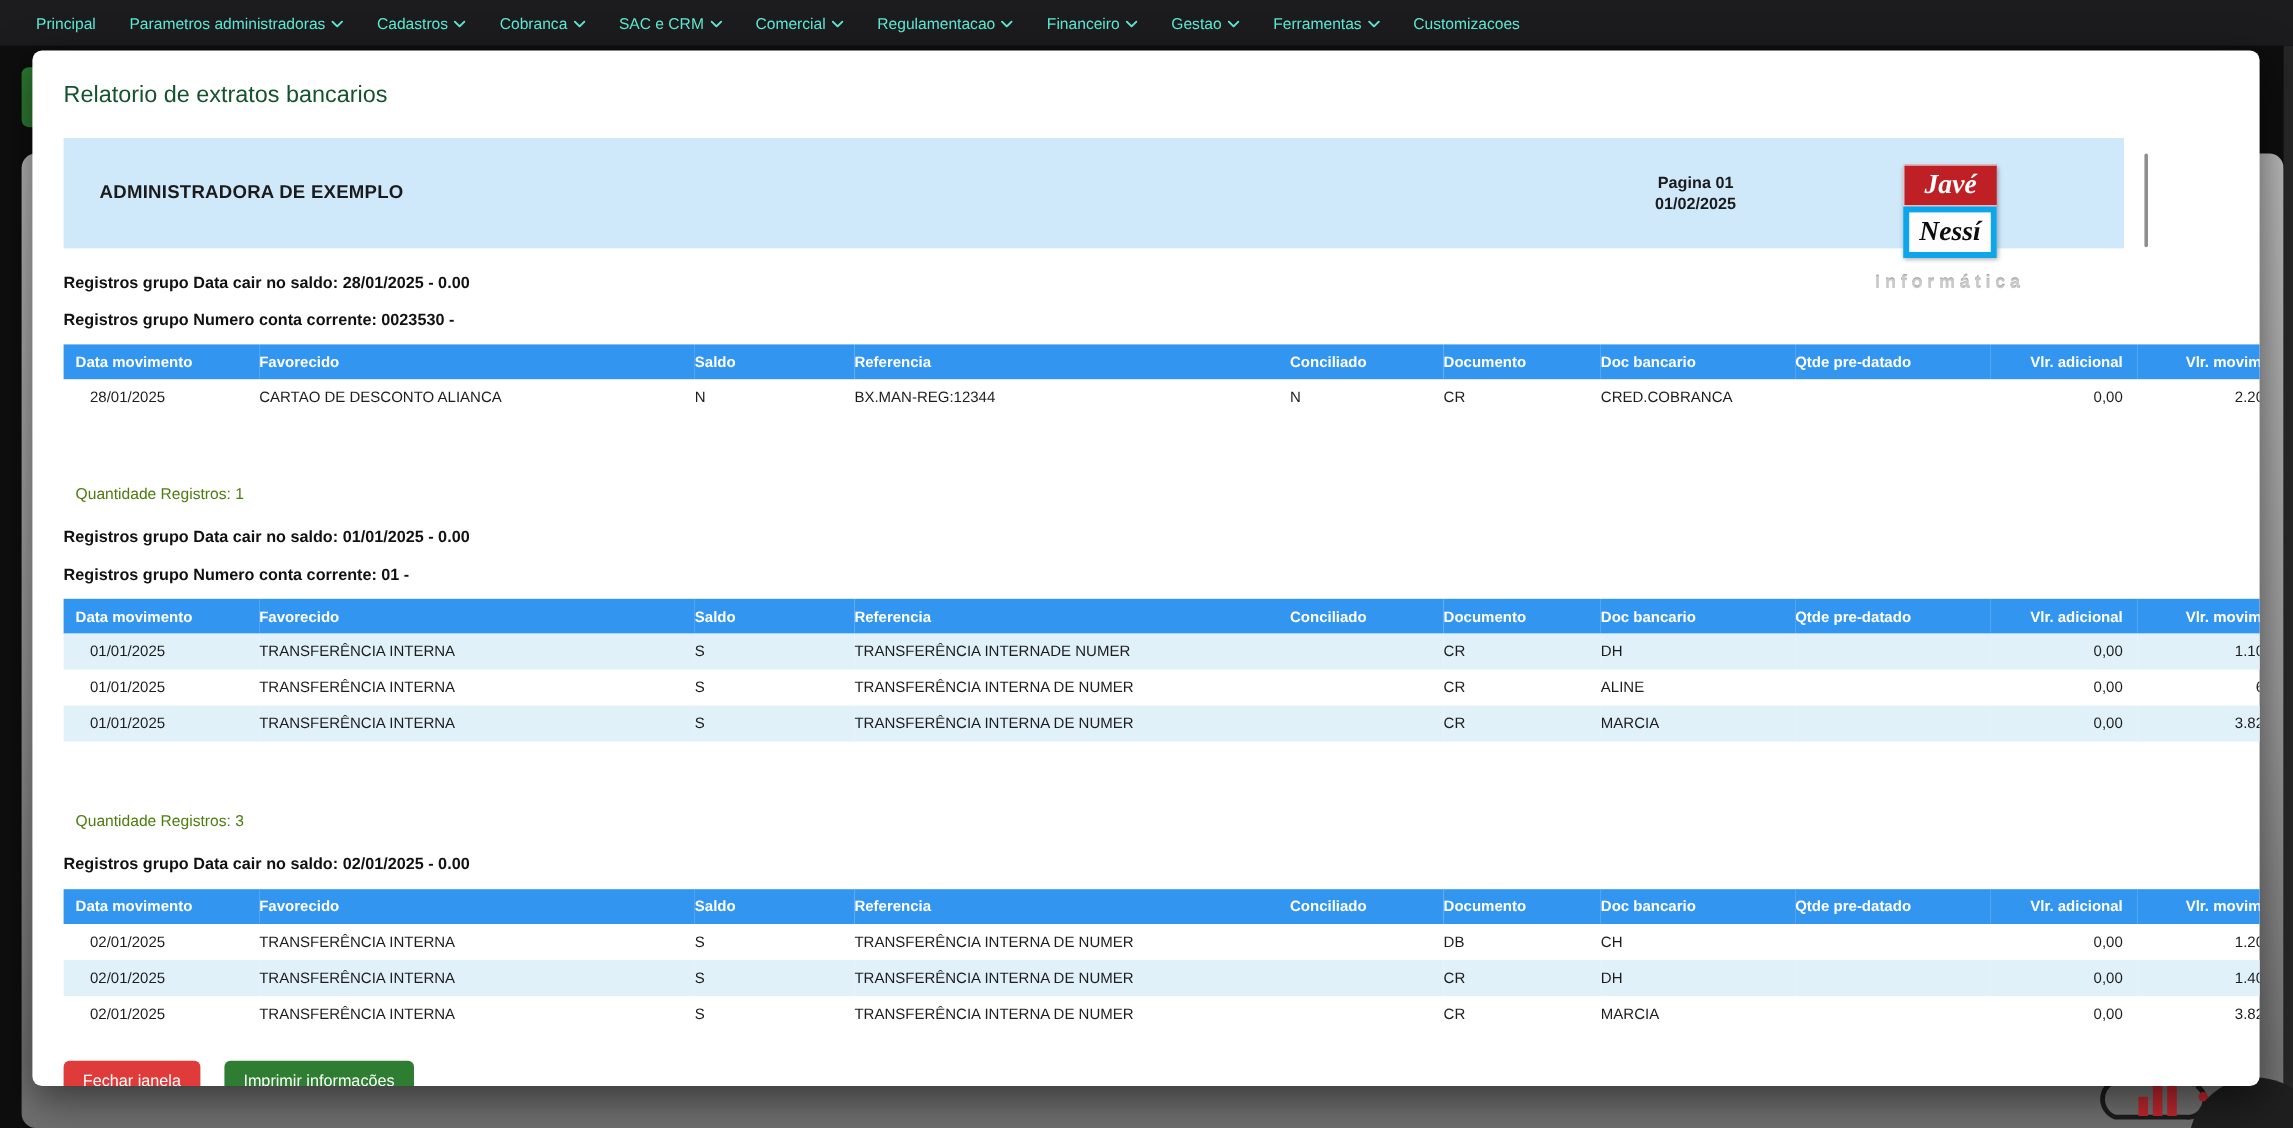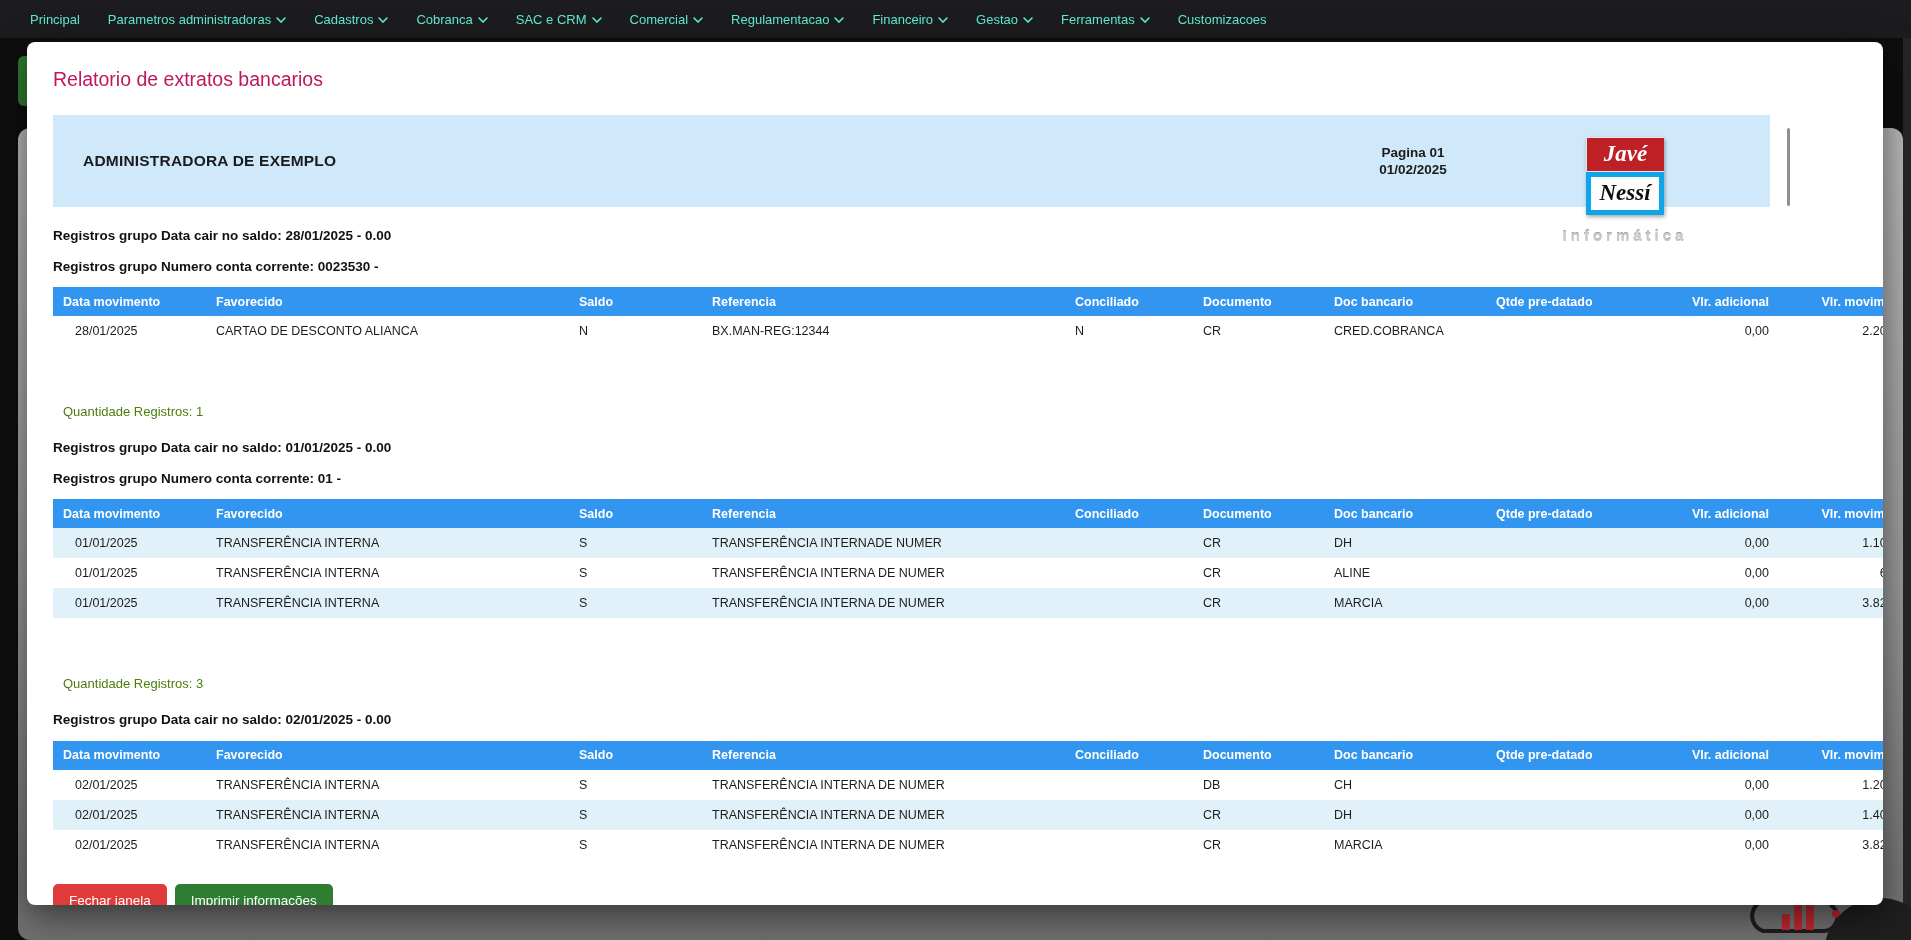--- a/index.html
+++ b/index.html
@@ -42,21 +42,21 @@
   }
 
   
   .modal{
     position:absolute;left:27px;top:42px;width:1856px;height:863px;
     background:#ffffff;border-radius:8px;z-index:10;
     box-shadow:0 10px 35px rgba(0,0,0,.55);
     padding:0 26px;box-sizing:border-box;overflow:hidden;
   }
   .modal-title{
-    margin:0;padding-top:26px;font-size:19.5px;font-weight:normal;color:#be185d;
+    margin:0;padding-top:26px;font-size:19.5px;font-weight:normal;color:#14532d;
   }
   .modal-scrollbar-thumb{
     position:absolute;left:1760px;top:86px;width:3px;height:78px;
     background:#8f8f8f;border-radius:2px;
   }
 
   
   .report-band{
     margin-top:24px;height:92px;width:1717px;position:relative;
     background:var(--band-bg,#cfe9fb);
@@ -106,21 +106,21 @@
   .report-table th:nth-child(10){width:130px;}
   .report-table td{height:30px;padding:0 8px 0 0;color:#1d1d1d;}
   .report-table td:first-child{padding-left:22px;}
   .report-table th:nth-child(9),.report-table td:nth-child(9){text-align:right;padding-right:12px;}
   .report-table th:nth-child(10),.report-table td:nth-child(10){text-align:right;padding-right:8px;}
   .report-table tbody tr.shaded{background:var(--row-stripe-bg,#e1f1f9);}
 
   .qty{margin-top:58px;font-size:13px;color:#4d7c0f;padding-left:10px;}
 
   
-  .btn-row{margin-top:24px;display:flex;gap:8px;}
+  .btn-row{margin-top:24px;display:flex;gap:20px;}
   .btn{
     border:none;border-radius:5px;color:#fff;font-size:13.5px;
     padding:9px 16px;cursor:pointer;font-family:"Liberation Sans", sans-serif;
   }
   .btn-red{background:var(--close-button-bg,#e03b3b);}
   .btn-green{background:var(--print-button-bg,#2e7d32);}
 </style>
 </head>
 <body>
 

